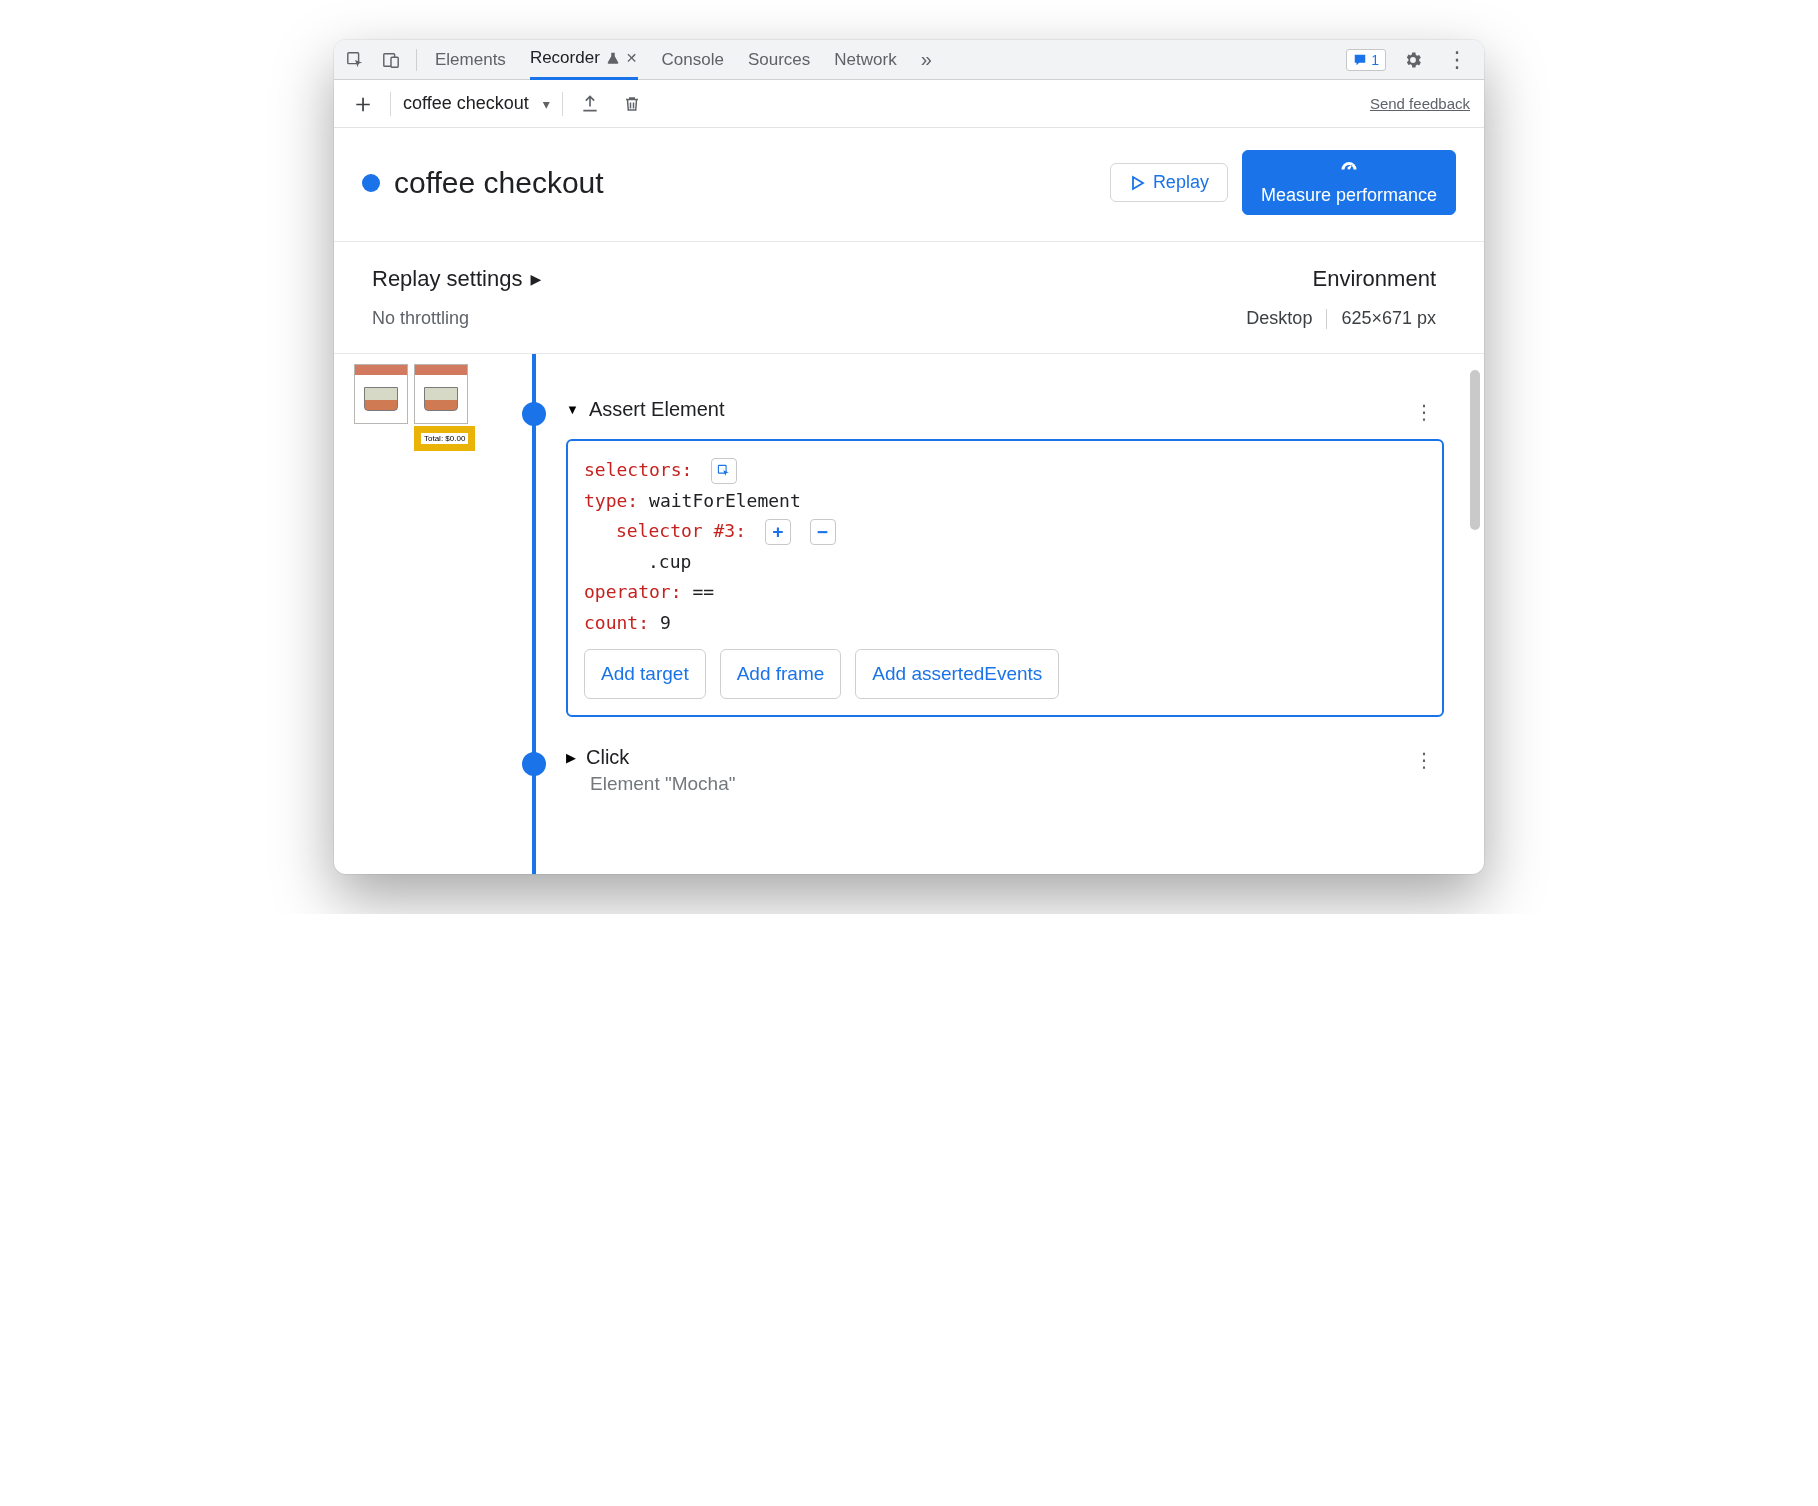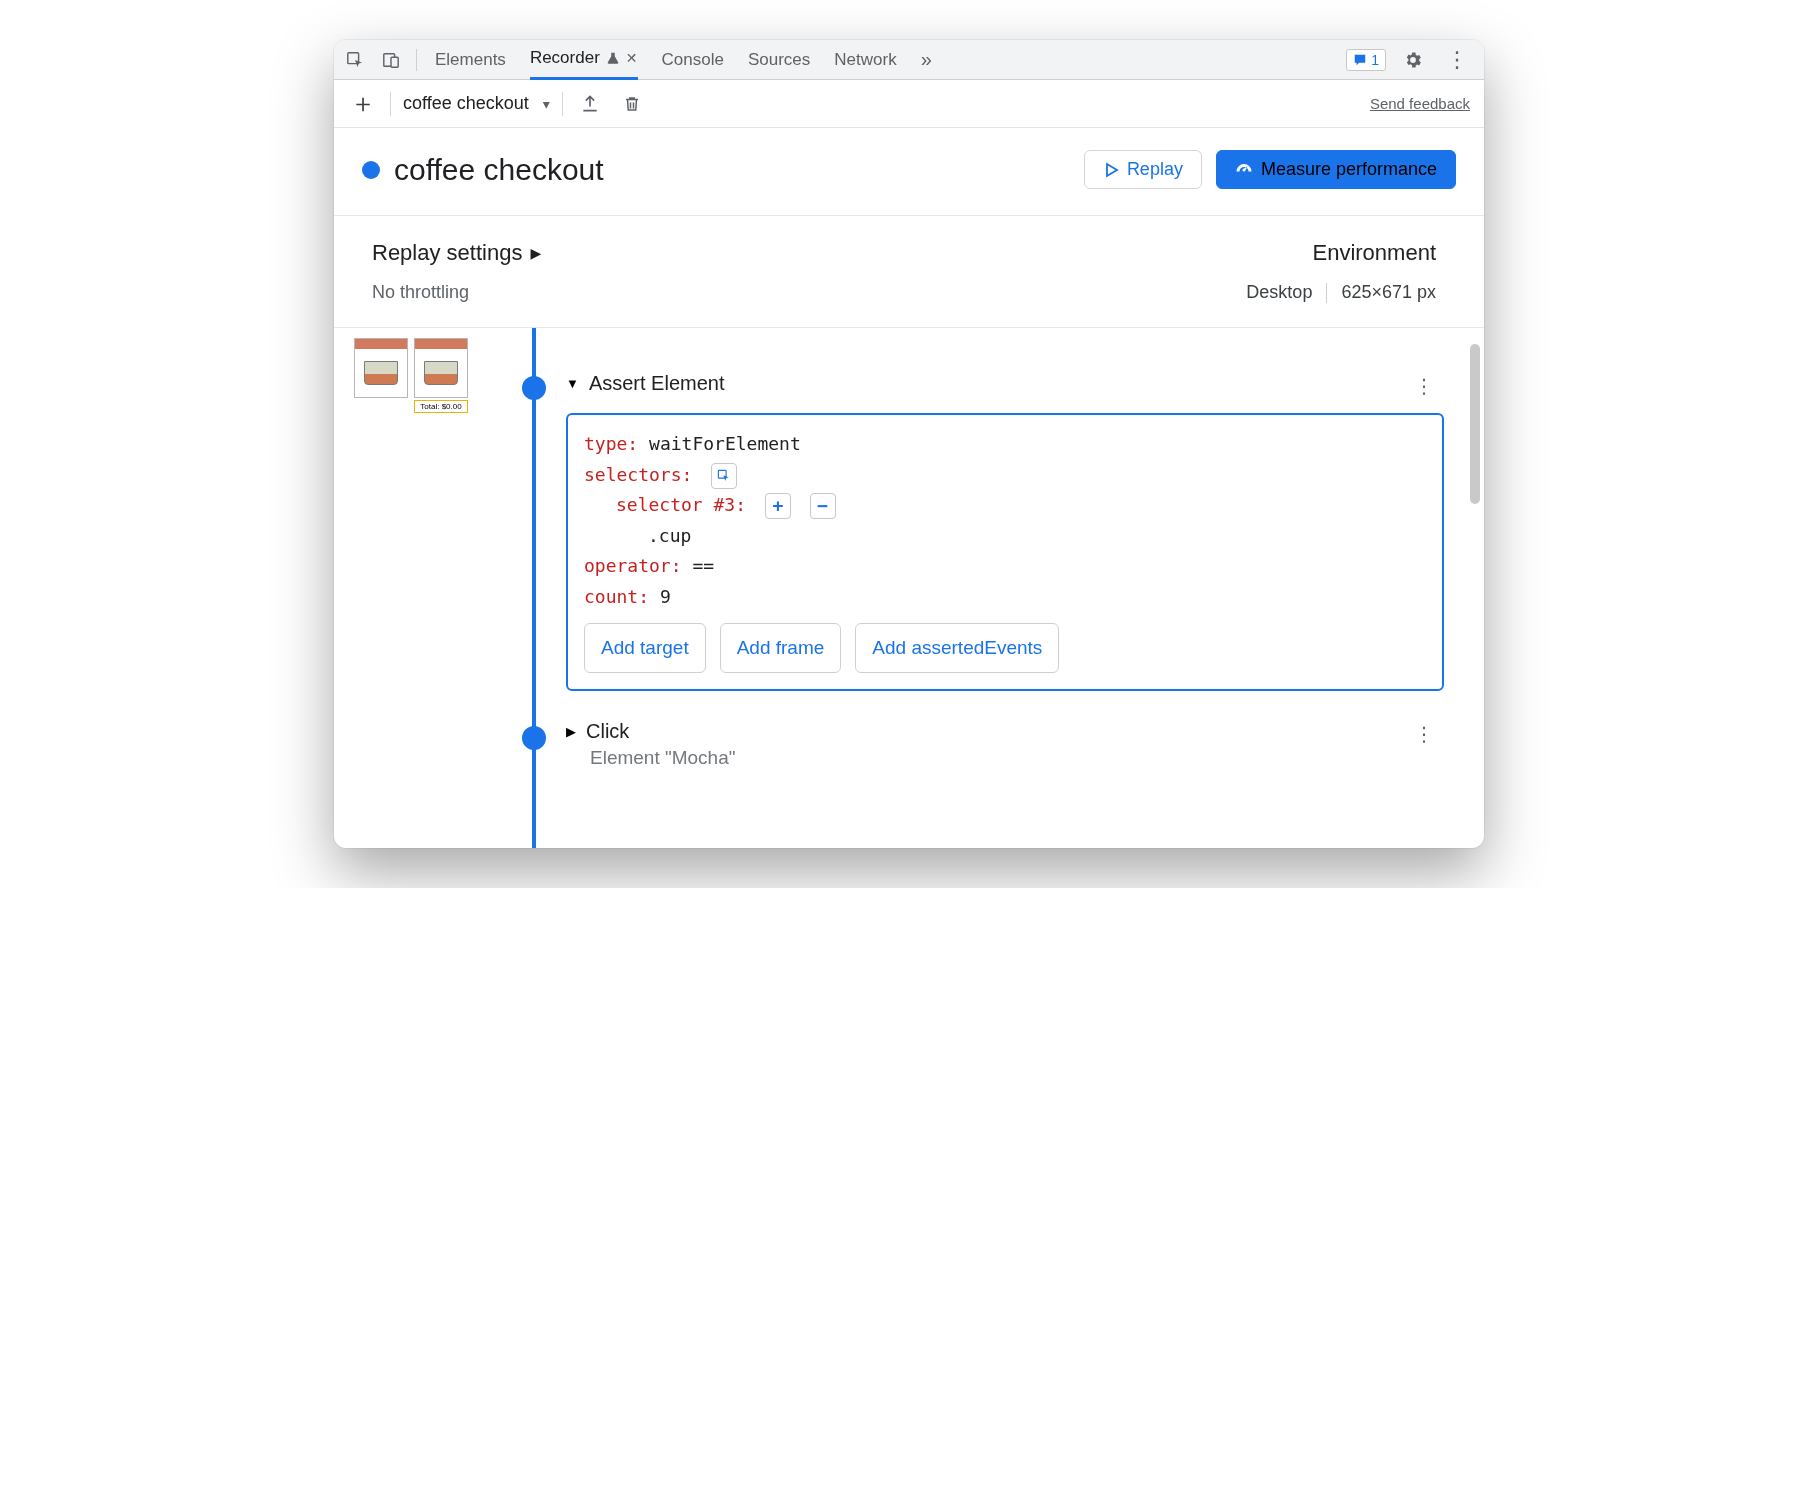--- a/index.html
+++ b/index.html
@@ -80,21 +80,21 @@
   border-bottom: 1px solid #e8e8e8; gap: 14px;
 }
 .dot-blue { width: 18px; height: 18px; border-radius: 50%; background: #1a73e8; }
 .rec-title { font-size: 30px; color: #202124; flex: 1; }
 .btn {
   display: inline-flex; align-items: center; gap: 8px;
   border-radius: 6px; padding: 8px 18px; font-size: 18px;
   cursor: pointer; font-weight: 500;
 }
 .btn-outline { border: 1px solid #d6d6d6; color: #1a73e8; background: #fff; }
-.btn-primary { background: #1a73e8; color: #000000; border: 1px solid #1a73e8; }
+.btn-primary { background: #1a73e8; color: #ffffff; border: 1px solid #1a73e8; flex-direction: column; }
 .settings-row {
   display: flex; padding: 24px 48px 24px 38px;
   border-bottom: 1px solid #e8e8e8;
 }
 .settings-col { flex: 1; }
 .settings-h { font-size: 22px; color: #202124; display: flex; align-items: center; gap: 8px; margin-bottom: 16px; }
 .settings-sub { color: #5f6368; font-size: 18px; }
 .env-row { display: flex; align-items: center; gap: 14px; color: #3c4043; font-size: 18px; }
 .env-row .vsep { width: 1px; height: 20px; background: #cfcfcf; }
 .timeline {
@@ -110,21 +110,21 @@
 .thumb {
   width: 54px; height: 60px; border: 1px solid #b9b5b2;
   display: flex; flex-direction: column; overflow: hidden; font-size: 5px;
 }
 .thumb .t-top { background: #d17a5f; height: 10px; }
 .thumb .t-mid { flex: 1; display: flex; align-items: center; justify-content: center; }
 .thumb .cup {
   width: 34px; height: 24px; background: linear-gradient(#d6d9c6 55%, #cf7a52 55%);
   border: 1px solid #7a7a7a; border-radius: 0 0 4px 4px;
 }
-.thumb-total { border:1px solid #eab308; padding: 1px 3px; font-size: 8px; margin-top: 2px; }
+.thumb-total { border:7px solid #eab308; padding: 1px 3px; font-size: 8px; margin-top: 2px; }
 .rail {
   position: absolute; left: 198px; top: 0; bottom: 0; width: 4px; background: #1a73e8;
 }
 .node {
   position: absolute; left: 188px; width: 24px; height: 24px; border-radius: 50%;
   background: #1a73e8;
 }
 .step {
   position: absolute; left: 232px; right: 40px;
 }
@@ -289,32 +289,32 @@
     <div class="node" style="top:398px;"></div>
 
     <div class="step" style="top:44px;">
       <div class="step-head">
         <span class="tri">▼</span>
         <span>Assert Element</span>
       </div>
       <div class="step-menu">⋮</div>
       <div class="step-body">
         <div>
-          <span class="k-red">type</span><span class="k-red">:</span>
-          <span class="k-black">waitForElement</span>
-        </div>
-        <div>
           <span class="k-red">selectors</span><span class="k-red">:</span>
           <span class="mini-btn">
             <svg width="14" height="14" viewBox="0 0 20 20" fill="none" stroke="#1a73e8" stroke-width="1.6">
                 <rect x="2" y="2" width="11" height="11" rx="1"></rect>
                 <path d="M9 9 L17 12 L13 13 L12 17 Z" fill="#1a73e8" stroke="none"></path>
               </svg>
           </span>
         </div>
+        <div>
+          <span class="k-red">type</span><span class="k-red">:</span>
+          <span class="k-black">waitForElement</span>
+        </div>
         <div style="padding-left:32px;">
           <span class="k-red">selector #3</span><span class="k-red">:</span>
           <span class="mini-btn" style="font-weight:600;">+</span>
           <span class="mini-btn" style="font-weight:600;">−</span>
         </div>
         <div style="padding-left:64px;">
           <span class="k-black">.cup</span>
         </div>
         <div>
           <span class="k-red">operator</span><span class="k-red">:</span>

